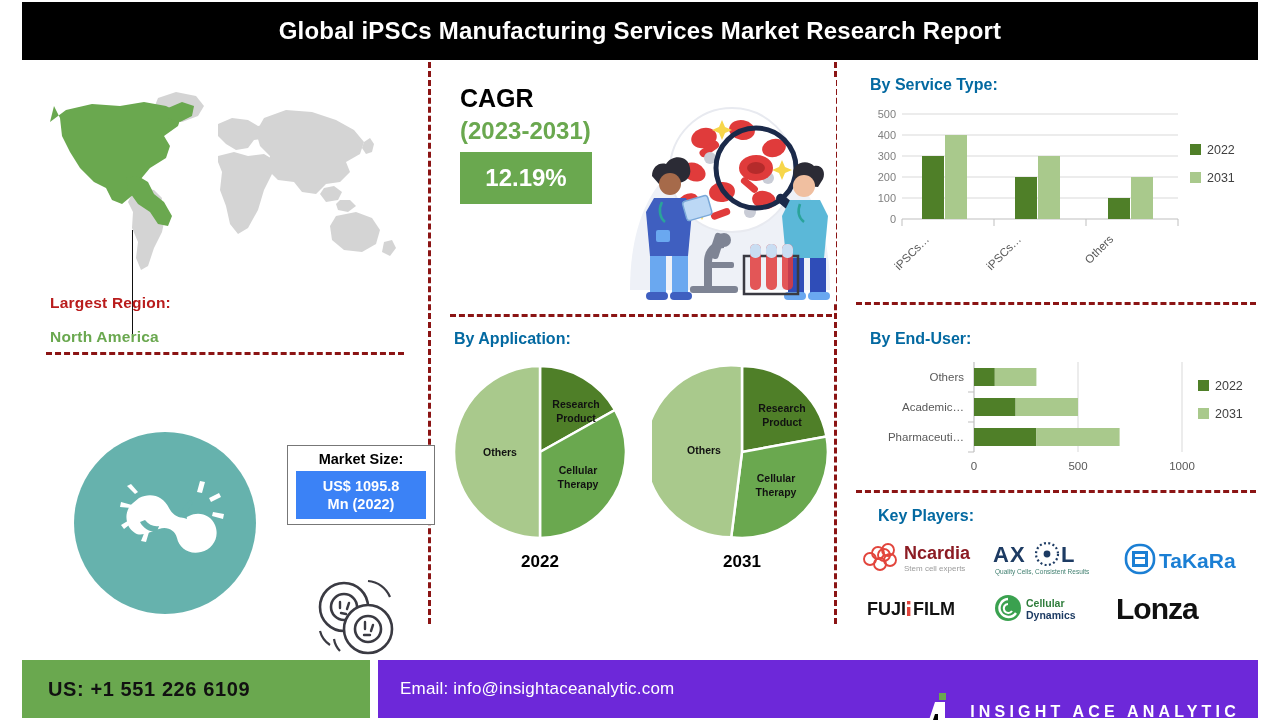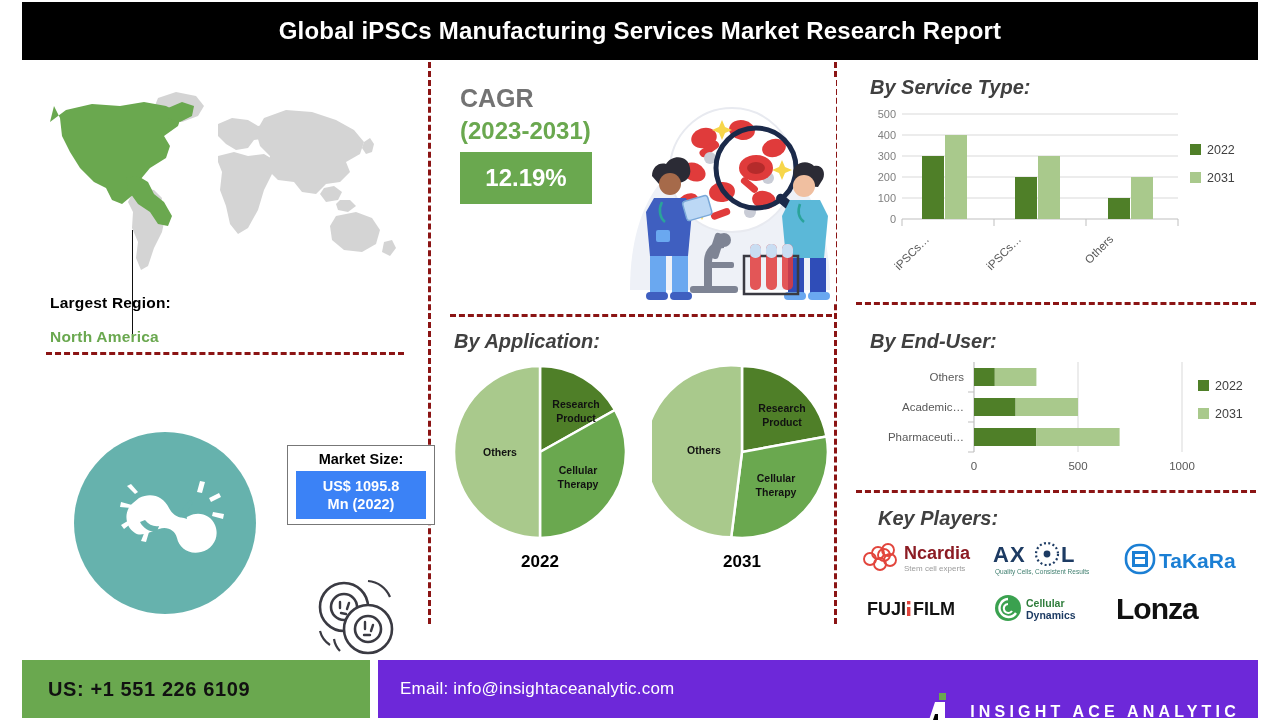--- a/index.html
+++ b/index.html
@@ -38,21 +38,21 @@
 
   .map-wrap { position: absolute; left: 18px; top: 20px; width: 360px; height: 200px; }
   .map-wrap svg { width: 100%; height: 100%; display:block; }
   .pointer-line {
     position: absolute; left: 110px; top: 168px; width: 0; height: 112px;
     border-left: 1.4px solid #111;
   }
   .largest-region {
     position: absolute; left: 28px; top: 232px; width: 340px;
   }
-  .lr-title { font-size: 15.5px; font-weight: bold; color:#000000; letter-spacing:.2px; }
+  .lr-title { font-size: 15.5px; font-weight: bold; color:#b91c1c; letter-spacing:.2px; }
   .lr-value { font-size: 15.5px; font-weight: bold; color:#6aa84f; margin-top: 16px; letter-spacing:.2px;}
 
   .left-hr { position:absolute; left: 24px; top: 290px; width: 358px; }
 
   .cell-circle {
     position:absolute; left:52px; top:370px; width:182px; height:182px;
     border-radius:50%; background:#66b2ad;
     display:flex; align-items:center; justify-content:center;
   }
   .cell-circle svg { width: 120px; height: 90px; }
@@ -66,21 +66,21 @@
   .ms-value {
     margin-top:4px; width:130px; height:48px; background:#3b82f6; color:#fff;
     font-size:14.5px; font-weight:bold; display:flex; flex-direction:column;
     align-items:center; justify-content:center; line-height:1.25;
   }
   .cells-outline { position:absolute; left:288px; top:515px; width:92px; height:86px; }
   .cells-outline svg { width:100%; height:100%; }
 
   
   .center-col { position:absolute; left: 410px; top: 0; width: 400px; height: 580px; }
-  .cagr-label { position:absolute; left:28px; top:22px; font-size:25px; font-weight:bold; color:#737373; }
+  .cagr-label { position:absolute; left:28px; top:22px; font-size:25px; font-weight:bold; color:#000000; }
   .cagr-years { position:absolute; left:28px; top:55px; font-size:24px; font-weight:bold; color:#6aa84f; }
   .cagr-badge {
     position:absolute; left:28px; top:90px; width:132px; height:52px; background:#6aa84f;
     display:flex; align-items:center; justify-content:center;
     color:#fff; font-size:24px; font-weight:bold;
   }
   .illus { position:absolute; left:192px; top:18px; width:212px; height:222px; }
   .illus svg { width:100%; height:100%; }
 
   .center-hr { position:absolute; left: 18px; top: 252px; width: 382px; }
@@ -90,21 +90,21 @@
   .pies { position:absolute; left:8px; top:300px; width:392px; height:265px; }
   .pie-block { position:absolute; width:180px; text-align:center; }
   .pie-block.p1 { left: 10px; }
   .pie-block.p2 { left: 212px; }
   .pie-svg { width:180px; height:180px; display:block; }
   .pie-year { margin-top:10px; font-size:17px; font-weight:bold; color:#000; }
   .pie-lbl { font-size:10.5px; font-weight:bold; fill:#111; font-family:"Liberation Sans", sans-serif; }
 
   
   .right-col { position:absolute; left: 816px; top: 0; width: 420px; height: 580px; }
-  .sec-title { font-size:20px; font-weight:bold; color:#404040;font-style:italic; }
+  .sec-title { font-size:16px; font-weight:bold; color:#0369a1; }
 
   .svc-title { position:absolute; left:32px; top:14px; }
   .svc-chart { position:absolute; left:22px; top:38px; width:396px; height:182px; }
   .svc-chart svg { width:100%; height:100%; }
 
   .right-hr1 { position:absolute; left:18px; top:240px; width:400px; }
 
   .eu-title { position:absolute; left:32px; top:268px; }
   .eu-chart { position:absolute; left:8px; top:292px; width:410px; height:140px; }
   .eu-chart svg { width:100%; height:100%; }

